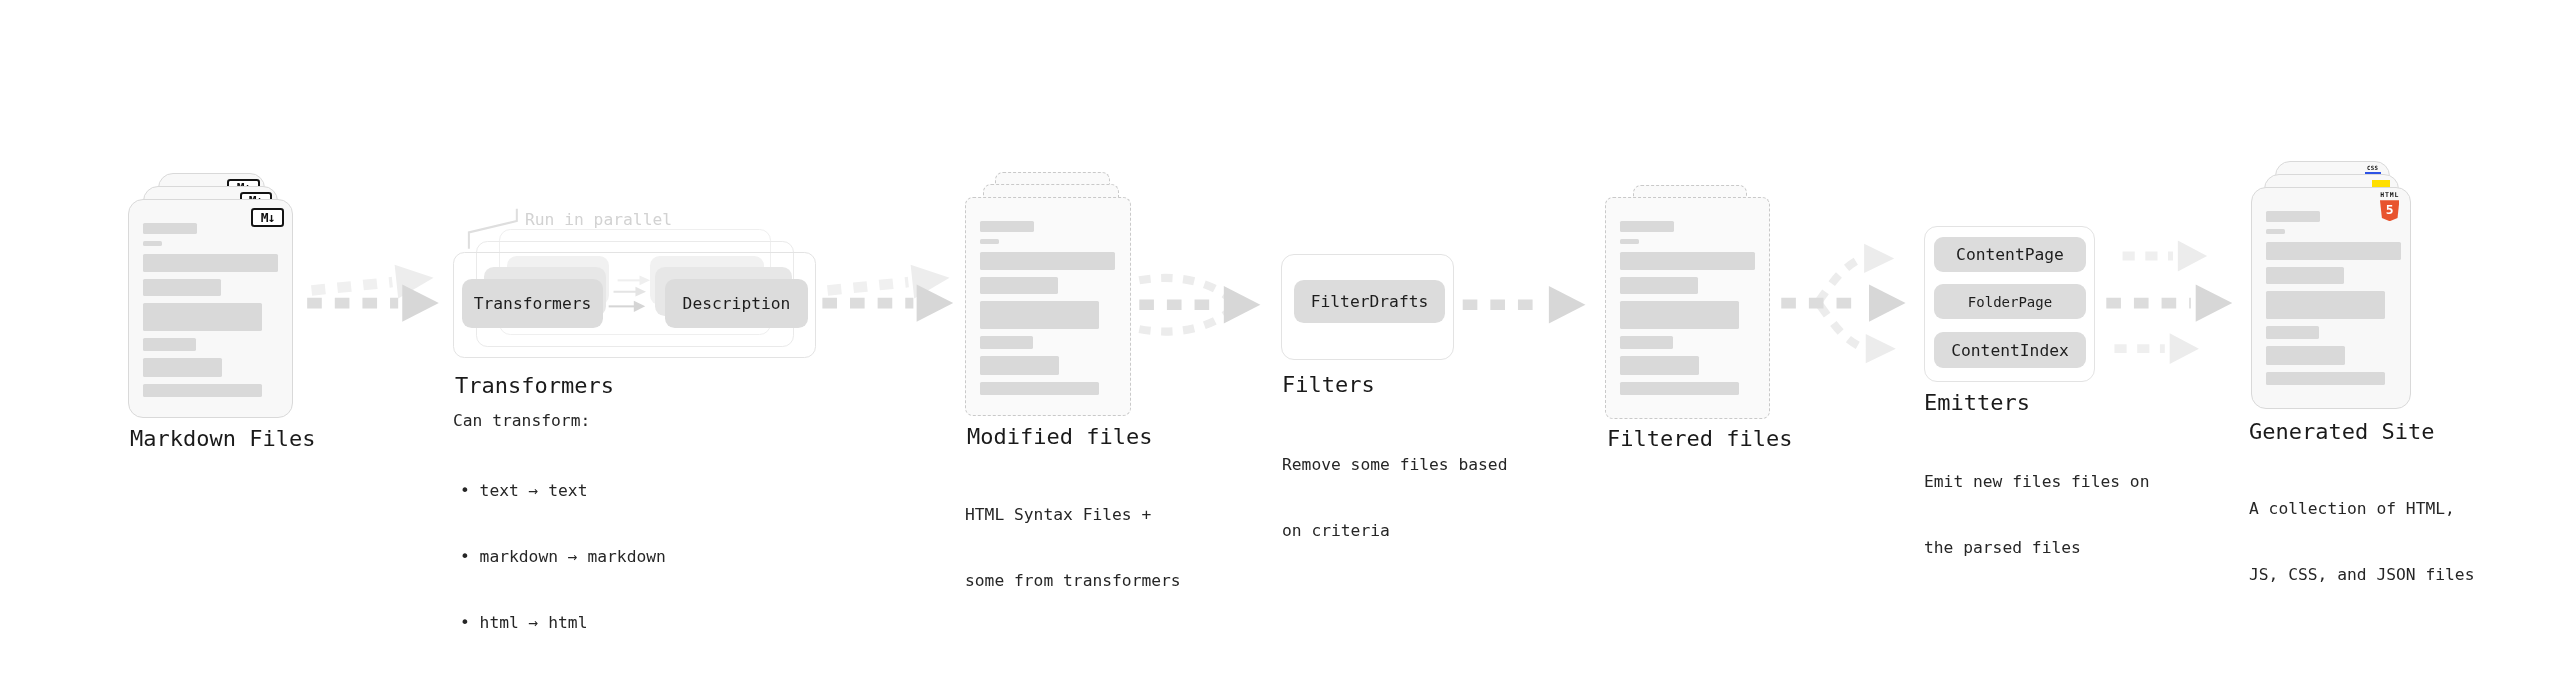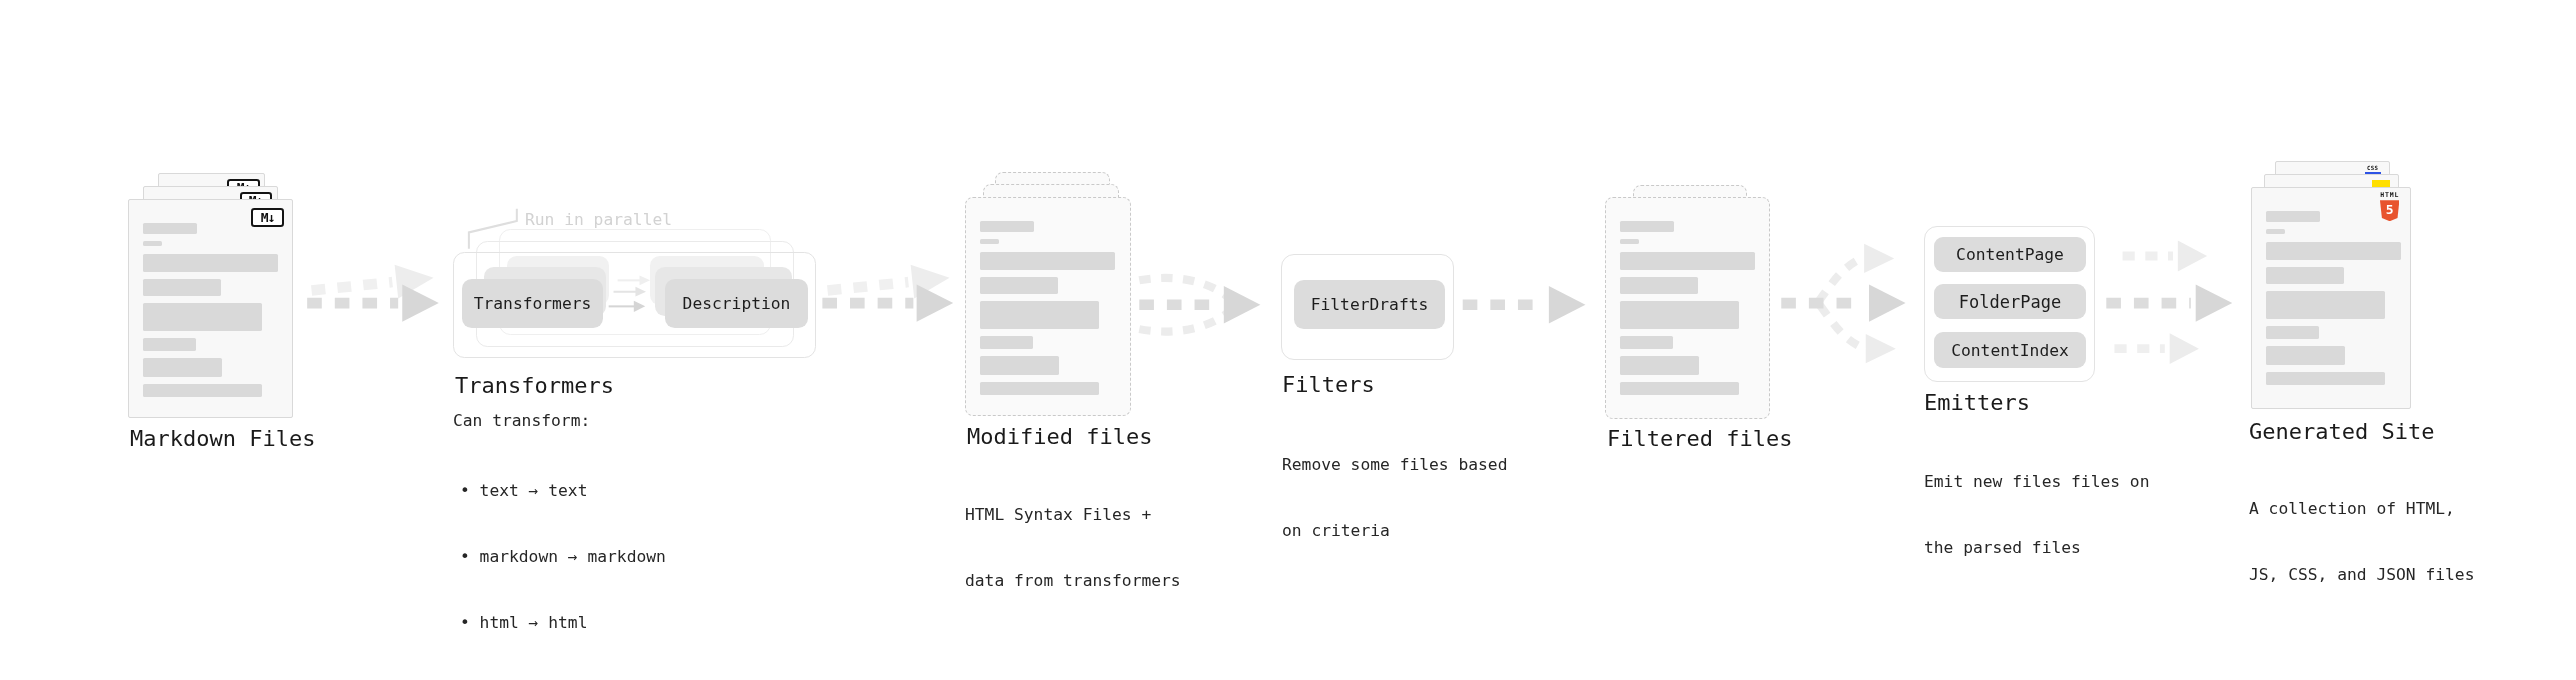--- a/index.html
+++ b/index.html
@@ -1,21 +1,21 @@
 <!DOCTYPE html>
 <html style="font-size:13px"><head>
 <meta charset="utf-8">
 <style>
   html,body{margin:0;padding:0;background:#fff;}
   .canvas{position:relative;width:2576px;height:681px;background:#ffffff;overflow:hidden;
           font-family:"DejaVu Sans Mono","Liberation Mono",monospace;}
   .overlay{position:absolute;left:0;top:0;width:2576px;height:681px;pointer-events:none;}
 
   
-  .card{position:absolute;background:#f8f8f8;border:1.6px solid #d9d9d9;border-radius:2px;box-sizing:border-box;padding-left:44px;}
+  .card{position:absolute;background:#f8f8f8;border:1.6px solid #d9d9d9;border-radius:15px;box-sizing:border-box;padding-left:44px;}
   
   .dcard{position:absolute;background:#fafafa;border:1.6px dashed #c9c9c9;border-radius:8.1px;box-sizing:border-box;}
   .bars{position:absolute;left:0;top:0;right:0;bottom:0;}
   .bar{position:absolute;left:14px;background:#d9d9d9;border-radius:1.6px;}
 
   
   .chip{position:absolute;background:#dcdcdc;border-radius:9.8px;display:flex;align-items:center;justify-content:center;
         font-size:16.3px;color:#1d1d1d;box-sizing:border-box;white-space:pre;}
   .chip.ghost1{background:#e7e7e7;}
   .chip.ghost2{background:#f1f1f1;}
@@ -184,27 +184,27 @@
           <div class="bar" style="top: 79px; width: 78px; height: 17px;"></div>
           <div class="bar" style="top: 103px; width: 119px; height: 28px;"></div>
           <div class="bar" style="top: 138px; width: 53px; height: 13px;"></div>
           <div class="bar" style="top: 158px; width: 79px; height: 18.7px;"></div>
           <div class="bar" style="top: 184px; width: 119px; height: 13px;"></div>
         </div>
     </div>
     <div class="h" style="left:967px;top:424px">Modified files</div>
     <div class="d" style="left:965px;top:460px">
       <div>HTML Syntax Files +</div>
-      <div>data from transformers</div>
+      <div>some from transformers</div>
     </div>
   </div>
 
   <div>
     <div class="obox solidbg" style="left:1281px;top:254px;width:173px;height:106px;border-radius:13px"></div>
-    <div class="chip" style="left:1294px;top:280px;width:151px;height:49px">FilterDrafts</div>
+    <div class="chip" style="left:1294px;top:280px;width:151px;height:43px">FilterDrafts</div>
     <div class="h" style="left:1282px;top:372px">Filters</div>
     <div class="d" style="left:1282px;top:410px">
       <div>Remove some files based</div>
       <div>on criteria</div>
     </div>
   </div>
 
   <div>
     <div class="dcard" style="left:1633px;top:185px;width:114px;height:36px"></div>
     <div class="dcard" style="left:1605px;top:197px;width:165px;height:222px">
@@ -218,21 +218,21 @@
           <div class="bar" style="top: 158px; width: 79px; height: 18.7px;"></div>
           <div class="bar" style="top: 184px; width: 119px; height: 13px;"></div>
         </div>
     </div>
     <div class="h" style="left:1607px;top:426px">Filtered files</div>
   </div>
 
   <div>
     <div class="obox solidbg" style="left:1924px;top:226px;width:171px;height:156px;border-radius:13px"></div>
     <div class="chip" style="left:1934px;top:237px;width:152px;height:35px;border-radius:9px;font-size:16.3px">ContentPage</div>
-    <div class="chip" style="left:1934px;top:284px;width:152px;height:35px;border-radius:9px;font-size:17px">FolderPage</div>
+    <div class="chip" style="left:1934px;top:284px;width:152px;height:35px;border-radius:9px;font-size:14px">FolderPage</div>
     <div class="chip" style="left:1934px;top:332px;width:152px;height:36px;border-radius:9px;font-size:16.3px">ContentIndex</div>
     <div class="h" style="left:1924px;top:390px">Emitters</div>
     <div class="d" style="left:1924px;top:427px">
       <div>Emit new files files on</div>
       <div>the parsed files</div>
     </div>
   </div>
 
   <div>
     <div class="card" style="left:2275px;top:161px;width:115px;height:203px">

